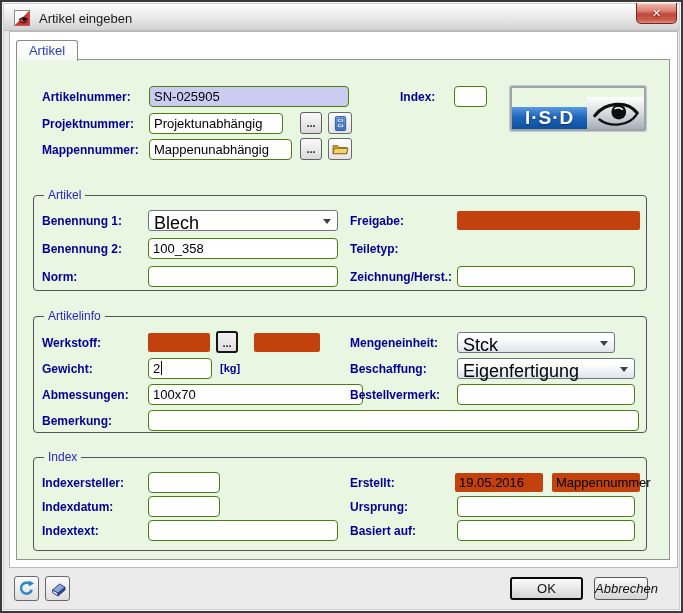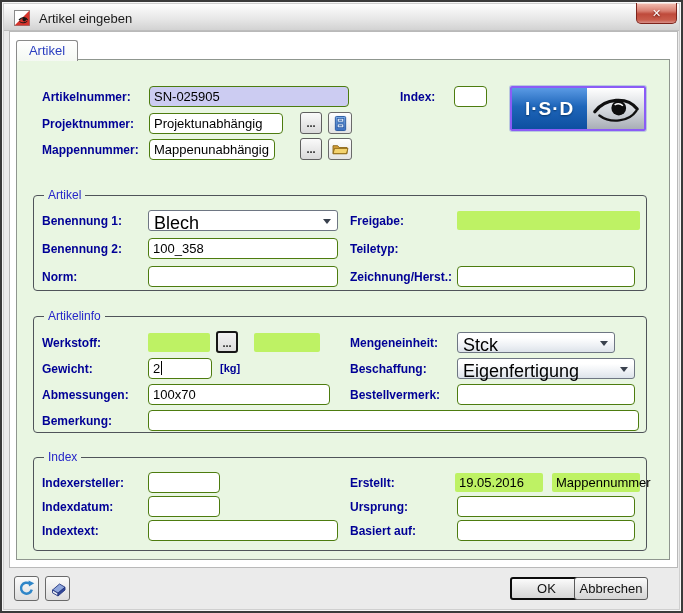--- a/index.html
+++ b/index.html
@@ -23,21 +23,21 @@
          background:linear-gradient(#ffffff,#f4f8f2); border:1px solid #8a8a8a; border-bottom:none;
          border-radius:3px 3px 0 0; z-index:3; text-align:center; box-sizing:border-box; }
   .tab span { font-size:13px; color:#2a3ec0; line-height:19px; }
   .panel { position:absolute; left:14px; top:57px; width:654px; height:501px;
            background:#e9f6e2; border:1px solid #8f968f; box-sizing:border-box; z-index:1; }
   .lbl { position:absolute; font-size:12px; font-weight:bold; color:#000096; white-space:nowrap; z-index:2; }
   .txt { position:absolute; height:21px; border:1px solid #4d7c0f; border-radius:4px; background:#fff;
          font-family:"Liberation Sans",sans-serif; font-size:13px; color:#000; padding:0 4px;
          box-sizing:border-box; z-index:2; outline:none; }
   .txt.lav { background:#ccccf2; }
-  .flat { position:absolute; height:19px; background:#bef264; border-radius:2px; font-size:13px; color:#000;
+  .flat { position:absolute; height:19px; background:#c2410c; border-radius:2px; font-size:13px; color:#000;
           padding:2px 4px 0; box-sizing:border-box; z-index:2; white-space:nowrap; }
   .combo { position:absolute; height:21px; border:1px solid #6e7683; border-radius:3px; background:#fff;
            box-sizing:border-box; z-index:2; cursor:default; }
   .combo.grad { background:linear-gradient(180deg,#ffffff 25%,#eef1f5 65%,#dde3ea); }
   .combo .ctext { position:absolute; left:5px; top:2px; font-size:18px; color:#000; white-space:nowrap; }
   .combo .arr { position:absolute; right:6px; top:8px; width:0; height:0;
                 border-left:4px solid transparent; border-right:4px solid transparent;
                 border-top:5px solid #39414d; }
   .btn3 { position:absolute; width:22px; height:22px; border:1px solid #5f5f5f; border-radius:3px;
           background:linear-gradient(#fafafa,#dadada); box-sizing:border-box; z-index:2;
@@ -52,22 +52,22 @@
   .pushbtn { position:absolute; height:23px; border:1px solid #5a5a5a; border-radius:3px;
              background:linear-gradient(#fbfbfb,#e3e3e3 60%,#d5d5d5); font-size:13px; color:#111;
              text-align:center; box-sizing:border-box; z-index:2; cursor:pointer; }
   .pushbtn span { line-height:21px; }
   .pushbtn.default { border:2px solid #0c0c0c; }
   .pushbtn.default span { line-height:19px; }
   .footbtn { position:absolute; width:25px; height:25px; border:1px solid #6a6a6a; border-radius:3px;
              background:linear-gradient(#fbfbfb,#dedede); box-sizing:border-box;
              display:flex; align-items:center; justify-content:center; cursor:pointer; z-index:2; }
   .logo { position:absolute; left:508px; top:84px; width:136px; height:45px; z-index:2;
-          border:2px solid #8b5cf6; border-radius:2px; box-sizing:border-box; display:flex; overflow:hidden;
-          box-shadow:0 0 0 1px #b9c8de; }
+          border:2px solid #a3a3a3; border-radius:2px; box-sizing:border-box; display:flex; overflow:hidden;
+          box-shadow:0 0 0 1px #b9c8de;align-items:flex-end; }
   .logo-left { width:57%; background:linear-gradient(180deg,#5a9ae4,#1f66ba 45%,#0d4fa0);
                display:flex; align-items:center; justify-content:center; }
   .logo-left span { color:#fff; font-weight:bold; font-size:19px; letter-spacing:1px;
                     text-shadow:0 1px 2px #083668; }
   .logo-right { width:43%; background:linear-gradient(180deg,#ffffff,#d3d7dc 55%,#a8aeb6);
                 display:flex; align-items:center; justify-content:center; }
   .caret { position:absolute; width:1px; height:14px; background:#000; z-index:3; }
 </style>
 </head>
 <body>
@@ -130,21 +130,21 @@
         </defs>
       <rect x="2.5" y="1" width="11" height="15" rx="1.2" fill="url(#gcab)" stroke="#27579f"></rect>
       <rect x="4.5" y="3" width="7" height="4" fill="#dce7f7" stroke="#27579f" stroke-width="0.8"></rect>
       <rect x="4.5" y="9" width="7" height="4" fill="#dce7f7" stroke="#27579f" stroke-width="0.8"></rect>
       <rect x="6.3" y="4.4" width="3.4" height="1.1" fill="#27579f"></rect>
       <rect x="6.3" y="10.4" width="3.4" height="1.1" fill="#27579f"></rect>
     </svg>
   </div>
 
   <span class="lbl" style="left:40px;top:141px;">Mappennummer:</span>
-  <input class="txt" style="left: 147px; top: 137px; width: 126px;" value="Mappenunabhängig">
+  <input class="txt" style="left: 147px; top: 137px; width: 143px;" value="Mappenunabhängig">
   <div class="btn3" style="left:298px;top:136px;">
     <span>...</span>
   </div>
   <div class="iconbtn" style="left:326px;top:136px;">
     <svg width="17" height="14" viewBox="0 0 18 15">
       <path d="M1 4 L6 4 L7.6 6 L16 6 L16 12.5 L1 12.5 Z" fill="#d9a33c" stroke="#8a6516"></path>
       <path d="M1 12.5 L2.6 6.8 L17 6.8 L15.4 12.5 Z" fill="#f4d36f" stroke="#8a6516"></path>
     </svg>
   </div>
 
@@ -187,21 +187,21 @@
   <input class="txt" style="left: 146px; top: 356px; width: 64px;" value="2">
   <div class="caret" style="left:159px;top:359px;"></div>
   <span class="lbl" style="left:218px;top:360px;font-size:11px;">[kg]</span>
   <span class="lbl" style="left:348px;top:360px;">Beschaffung:</span>
   <div class="combo grad" style="left:455px;top:356px;width:178px;">
     <span class="ctext">Eigenfertigung</span>
     <span class="arr"></span>
   </div>
 
   <span class="lbl" style="left:40px;top:386px;">Abmessungen:</span>
-  <input class="txt" style="left: 146px; top: 382px; width: 182px;" value="100x70">
+  <input class="txt" style="left: 146px; top: 382px; width: 215px;" value="100x70">
   <span class="lbl" style="left:348px;top:386px;">Bestellvermerk:</span>
   <input class="txt" style="left: 455px; top: 382px; width: 178px;" value="">
 
   <span class="lbl" style="left:40px;top:412px;">Bemerkung:</span>
   <input class="txt" style="left: 146px; top: 408px; width: 491px;" value="">
 
   <div class="grp" style="left:31px;top:455px;width:614px;height:94px;"></div>
   <span class="grp-title" style="left:42px;top:448px;">Index</span>
 
   <span class="lbl" style="left:40px;top:474px;">Indexersteller:</span>
@@ -229,17 +229,17 @@
   <div class="footbtn" style="left:43px;top:574px;">
     <svg width="18" height="16" viewBox="0 0 18 16">
       <polygon points="3.5,9 10.5,3 16,6.2 9,12.2" fill="#8fa6dc" stroke="#24357f" stroke-width="0.9"></polygon>
       <polygon points="3.5,9 9,12.2 9,15 3.5,11.8" fill="#e7eaf2" stroke="#24357f" stroke-width="0.9"></polygon>
       <polygon points="9,12.2 16,6.2 16,9 9,15" fill="#31479b" stroke="#24357f" stroke-width="0.9"></polygon>
     </svg>
   </div>
   <div class="pushbtn default" style="left:508px;top:575px;width:73px;">
     <span>OK</span>
   </div>
-  <div class="pushbtn" style="left:572px;top:575px;width:74px;">
+  <div class="pushbtn" style="left:592px;top:575px;width:54px;font-style:italic;">
     <span>Abbrechen</span>
   </div>
 
 </div>
 
 </body></html>

